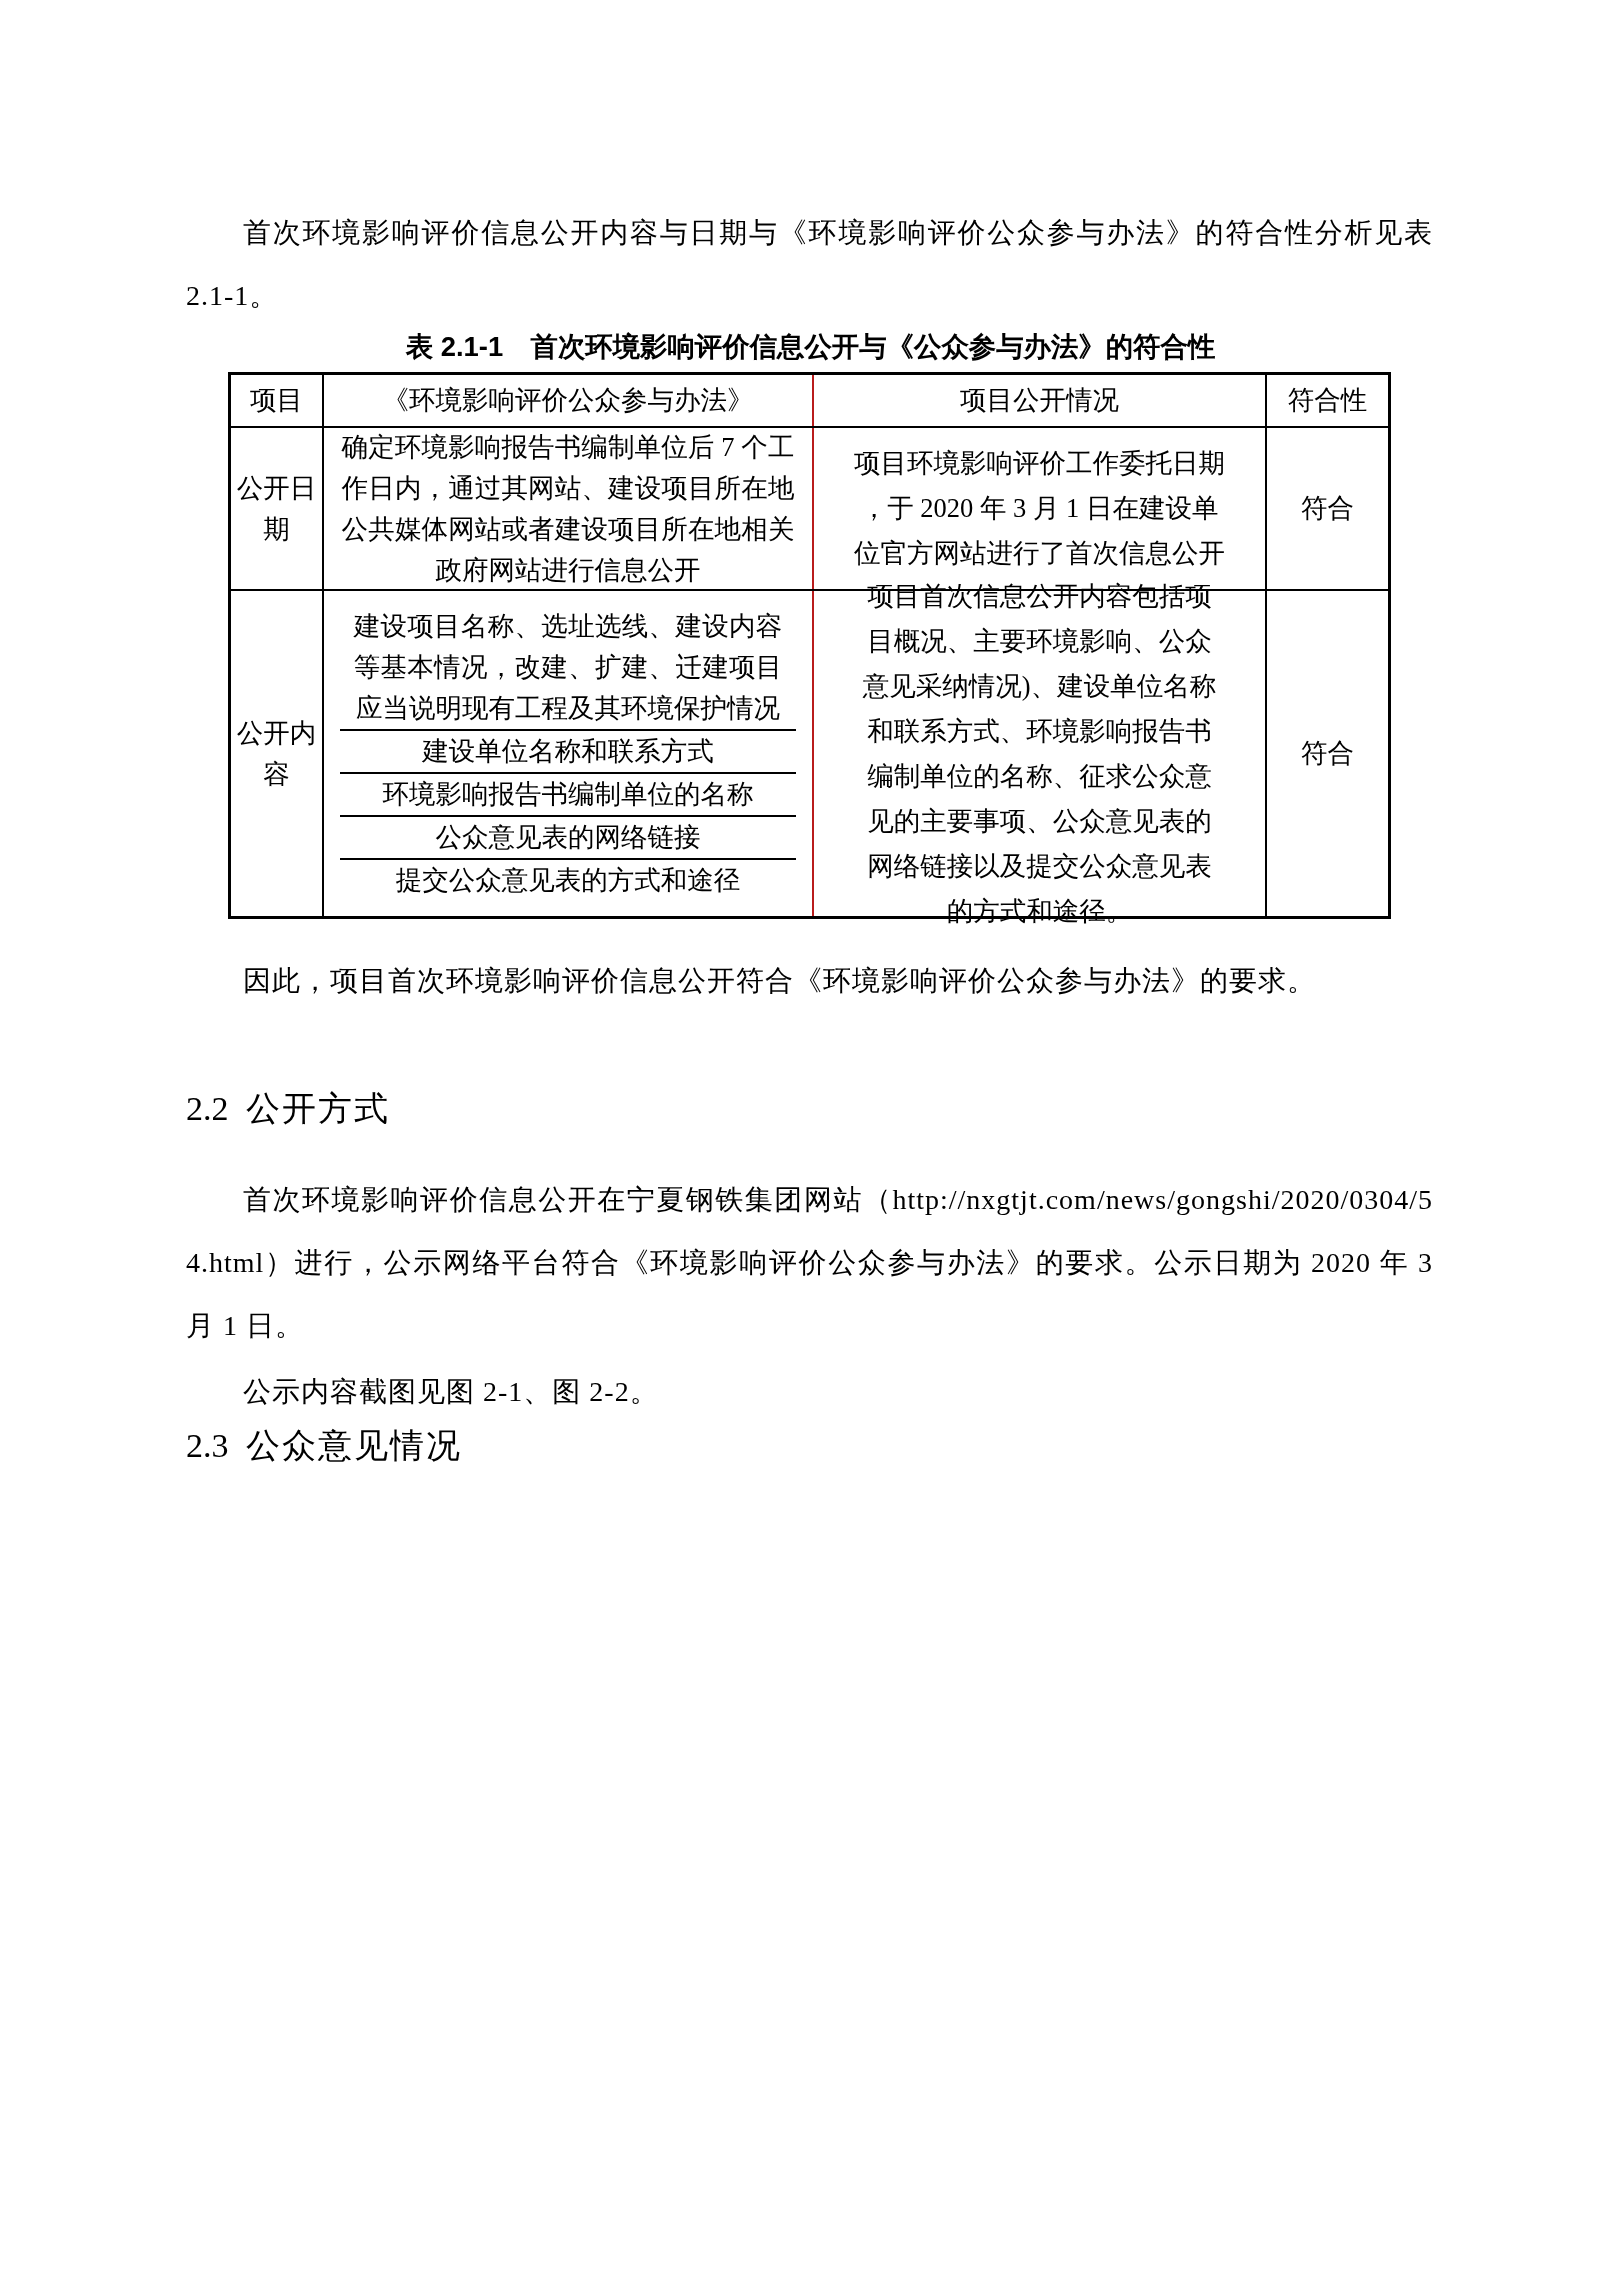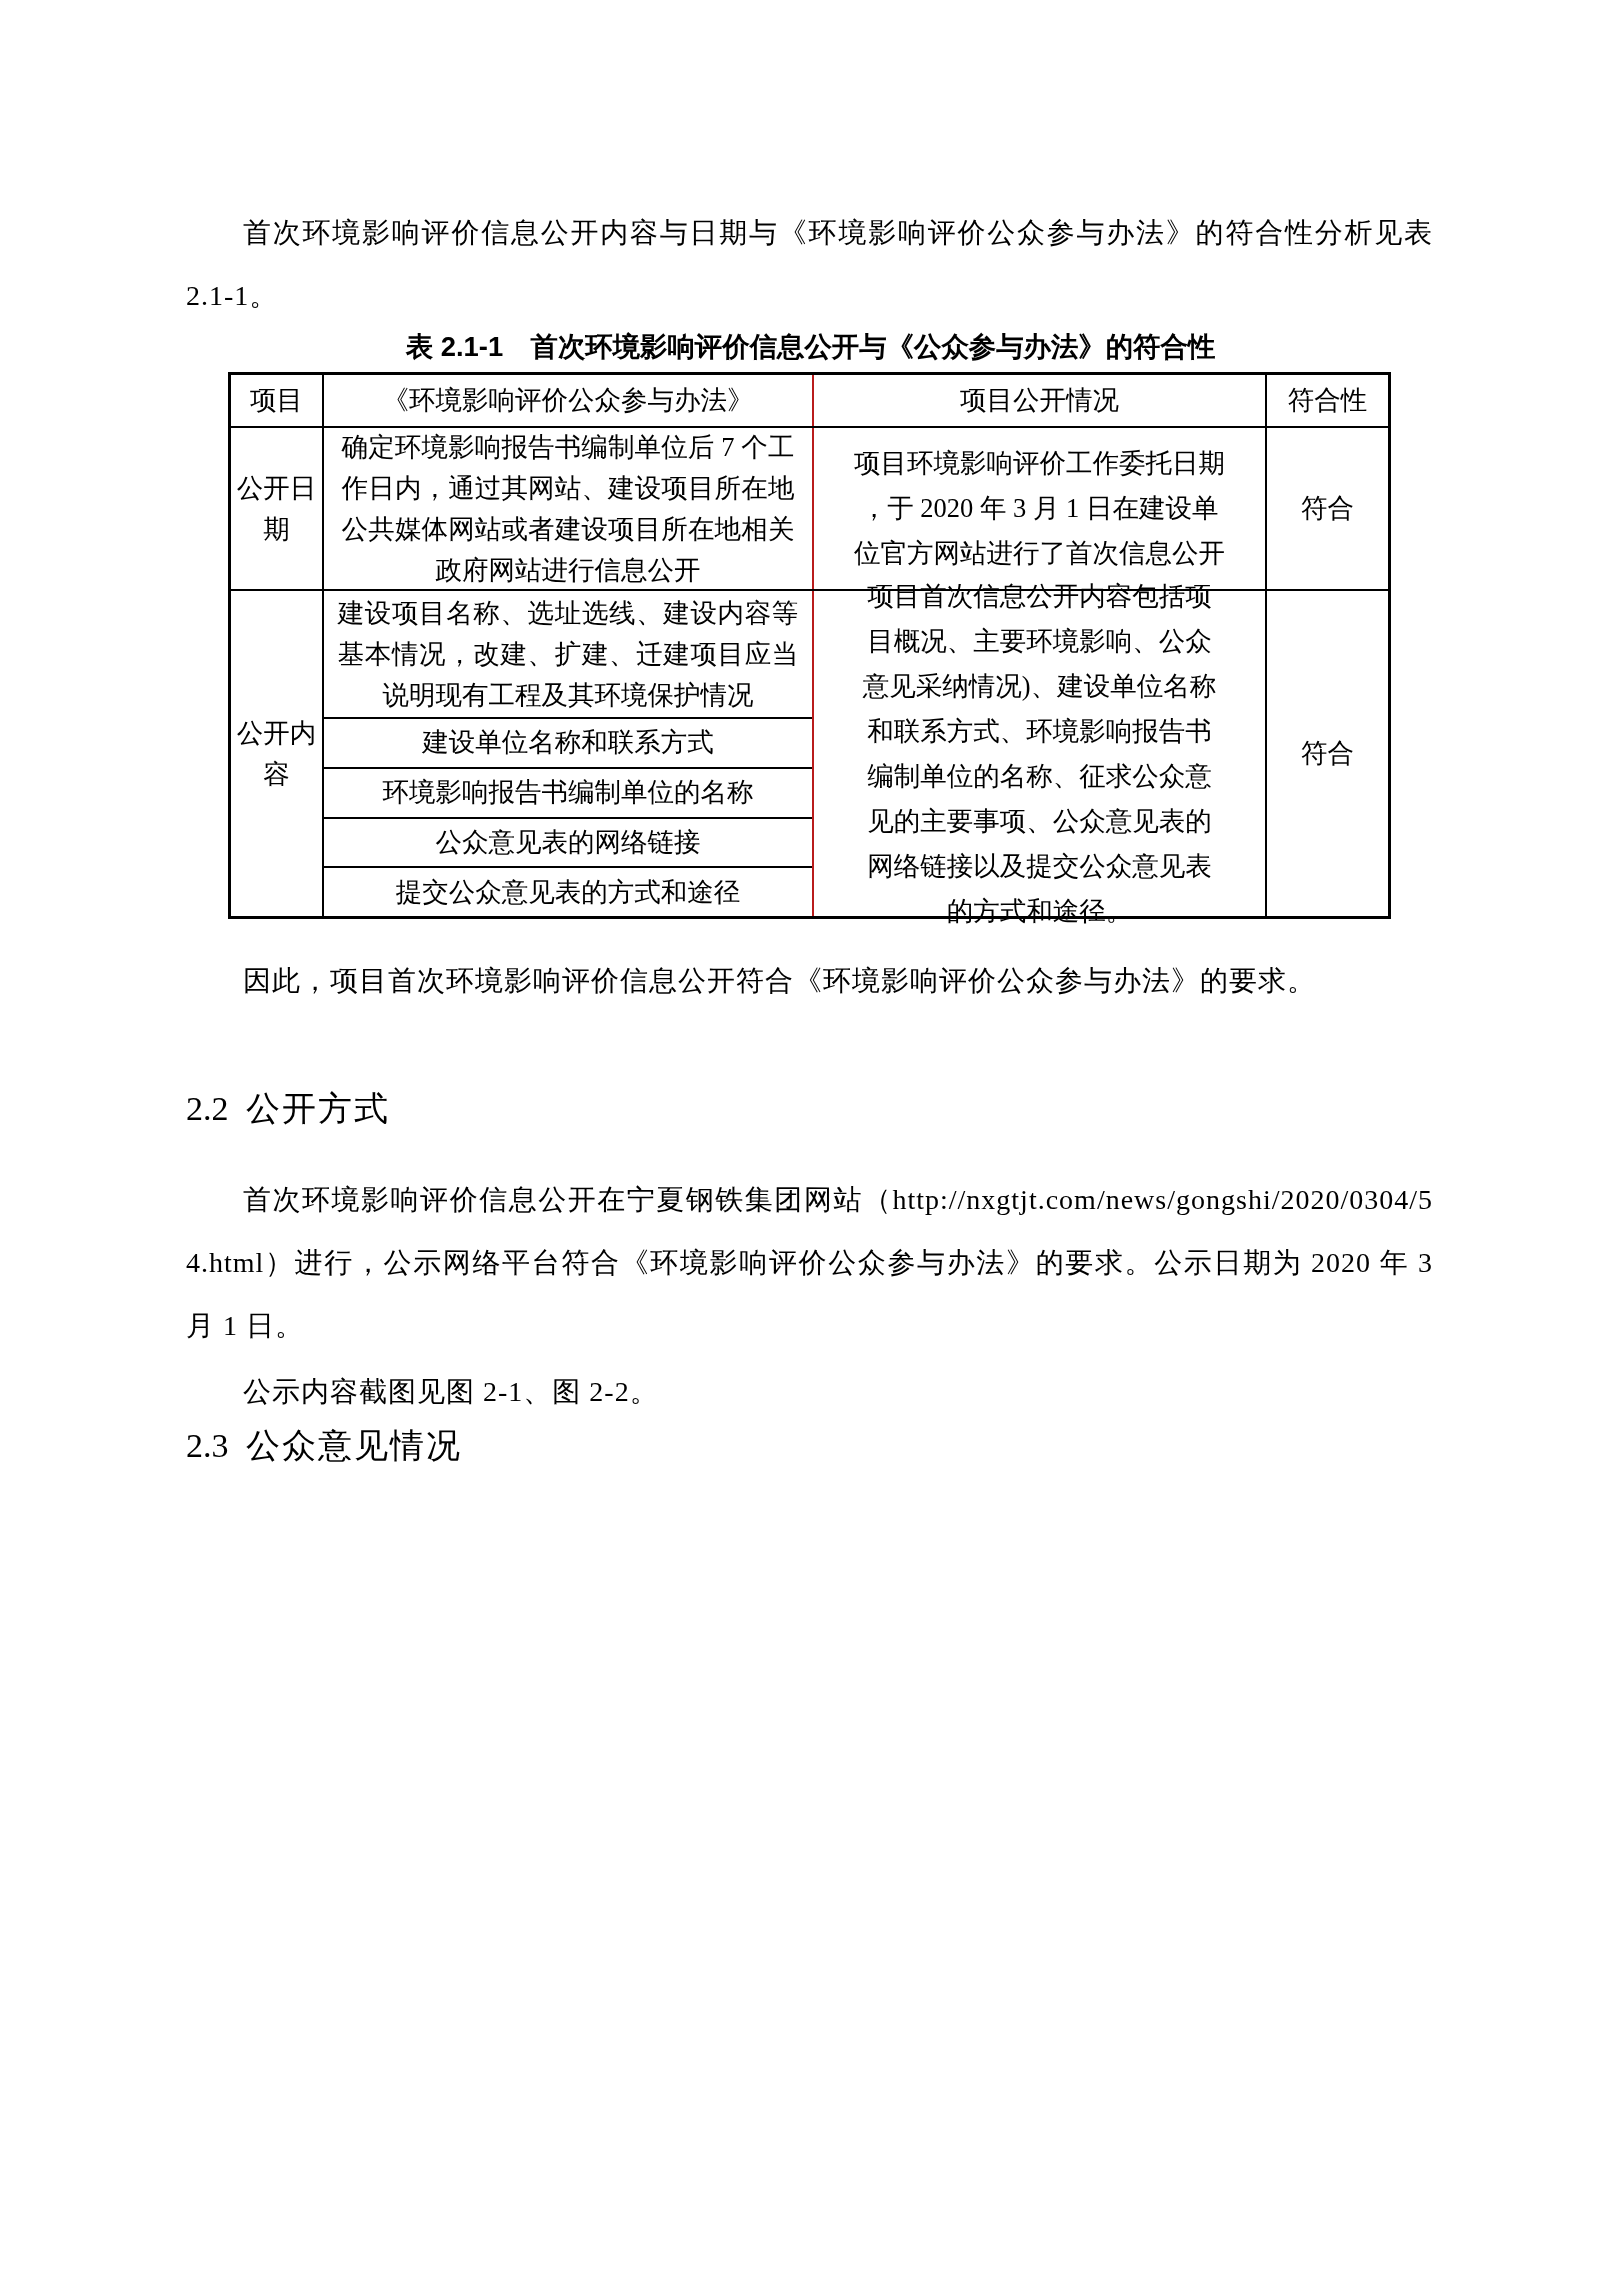--- a/index.html
+++ b/index.html
@@ -61,21 +61,21 @@
   }
   .c1 { width: 93px;  border-right: 2px solid #000; }
   .c2 { width: 490px; border-right: 2px solid #b91c1c; }
   .c3 { width: 453px; border-right: 2px solid #000; line-height: 45px; }
   .c4 { flex: 1; }
   .row1 .c2 { padding: 0 17.6px; display: flex; }
   .row1 .c2 .inner { text-align: justify; text-align-last: center; width: 100%; }
   .row1 .c3 { padding: 0 39px; }
   .row2 .c3 { padding: 0 41px; }
 
-  .subcol { display: flex; flex-direction: column; padding: 0; }
+  .subcol { display: flex; flex-direction: column; padding: 16px; }
   .sub {
     display: flex; align-items: center; justify-content: center;
     text-align: center; line-height: 41px;
     border-bottom: 2px solid #000;
     width: 100%;
   }
   .sub:last-child { border-bottom: none; }
   .sub.sub1 { height: 128px; padding: 0 13.7px; }
   .sub.sub1 .inner { text-align: justify; text-align-last: center; width: 100%; }
   .sub.small { flex: 1; }

